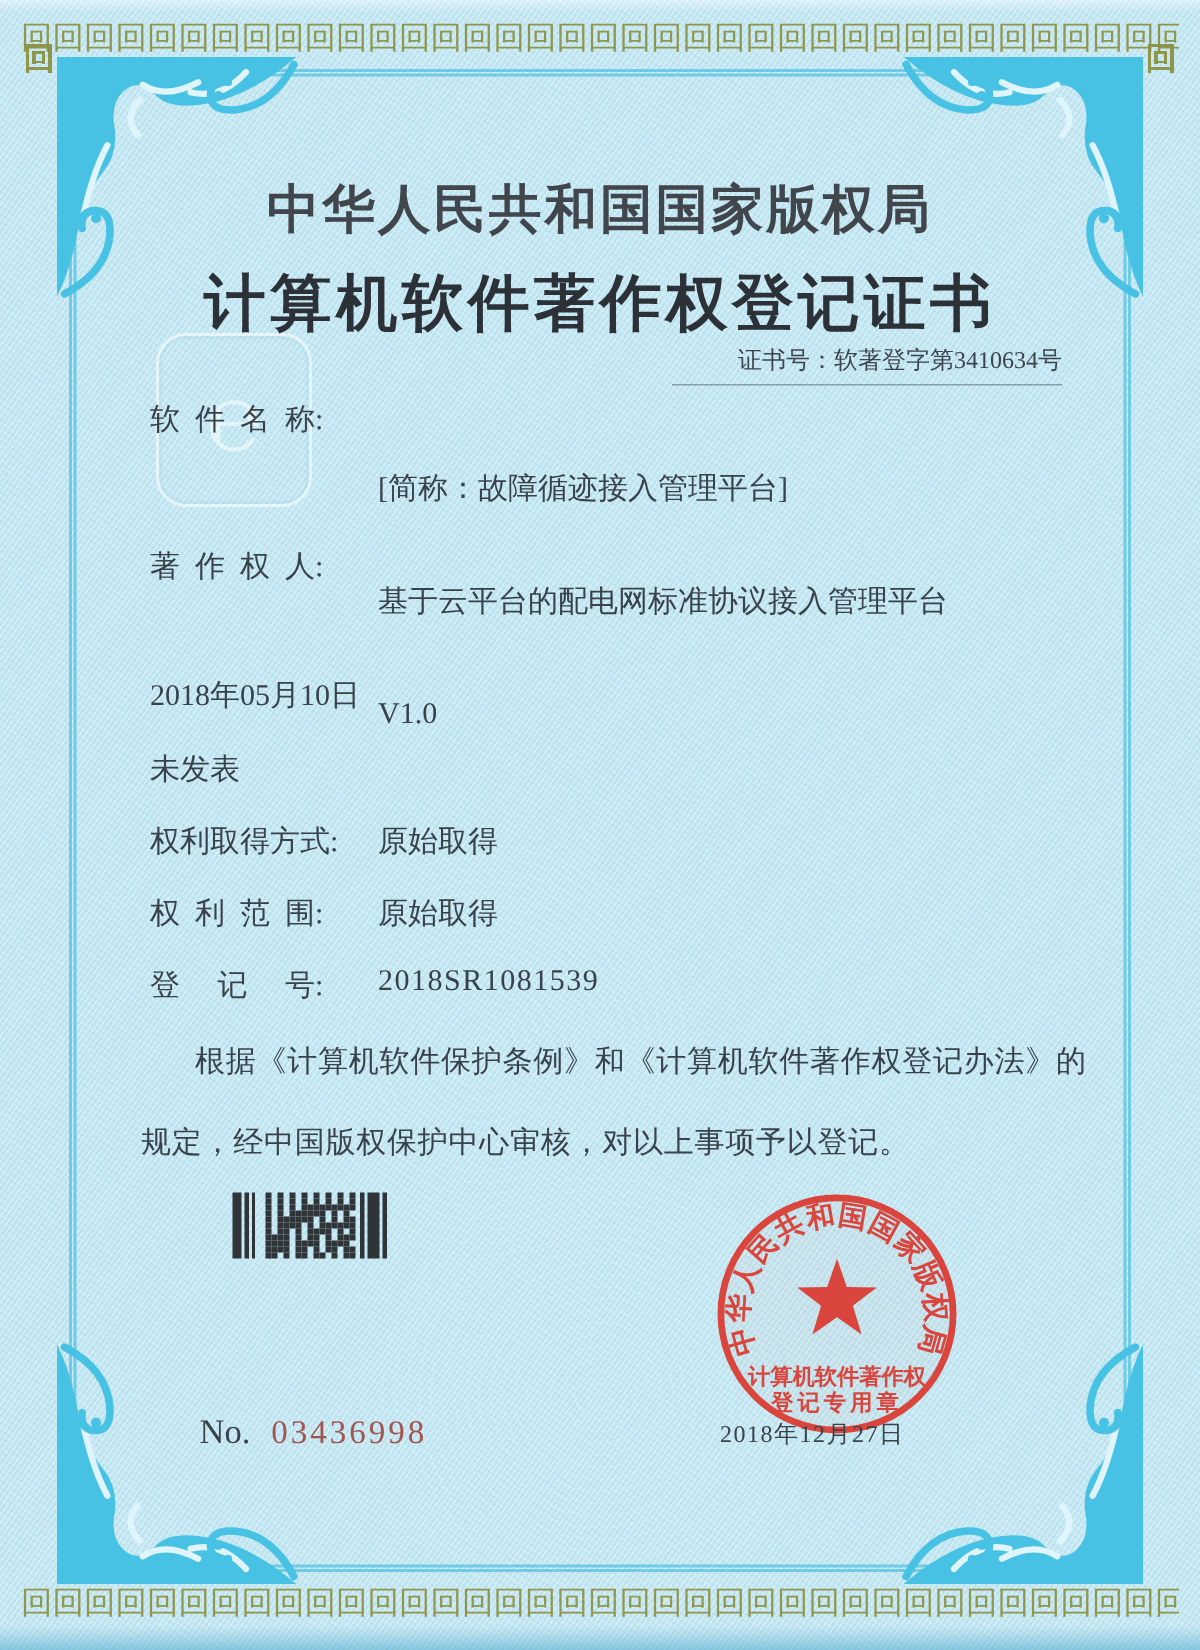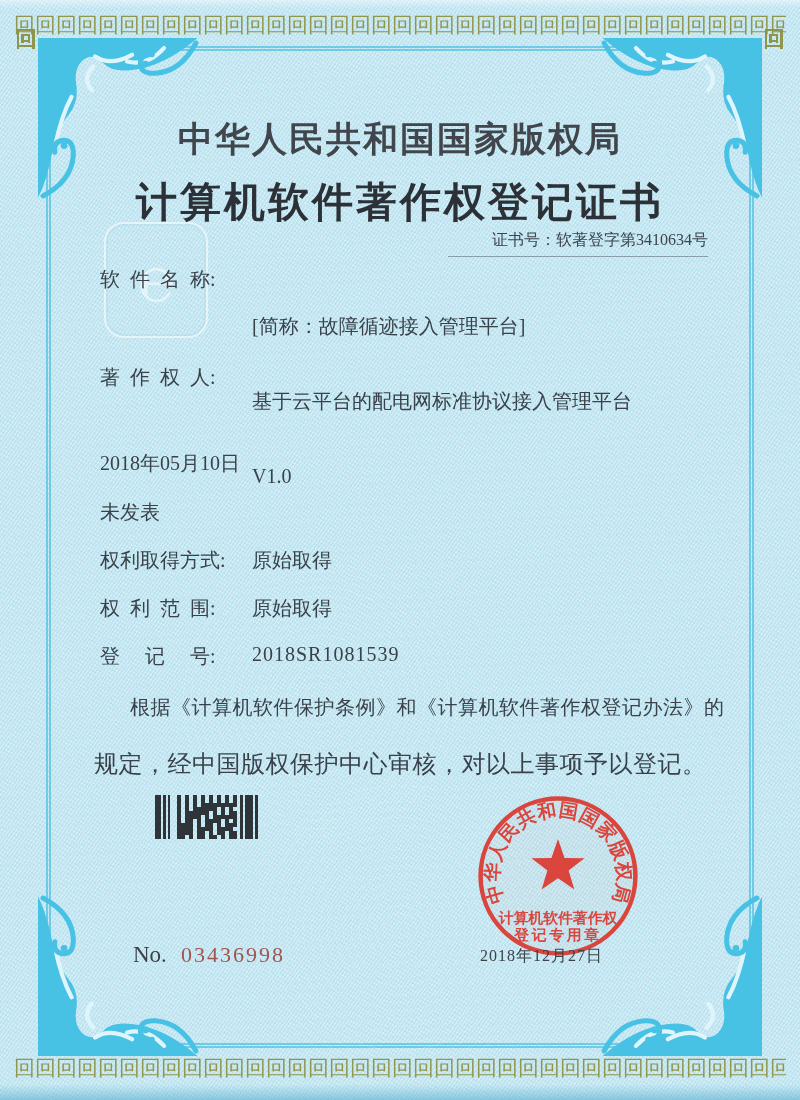--- a/index.html
+++ b/index.html
@@ -54,21 +54,21 @@
   .r-name{top:266px;justify-content:space-between;}
   .r-owner{top:364px;}
   .r-dev{top:450px;}
   .r-pub{top:499px;}
   .r-acq{top:547px;}
   .r-scope{top:595px;}
   .r-reg{top:643px;}
   .r-reg .value{letter-spacing:1px;}
   
   .stmt1{position:absolute;left:130px;top:694px;font-size:20px;color:#39424b;letter-spacing:.5px;}
-  .stmt2{position:absolute;left:94px;top:748px;font-size:24px;color:#39424b;letter-spacing:.5px;}
+  .stmt2{position:absolute;left:94px;top:748px;font-size:20px;color:#39424b;letter-spacing:.5px;}
   
   .barcode{position:absolute;left:155px;top:795px;height:44px;display:flex;align-items:stretch;}
   .barcode .bar{background:#2e3438;}
   .barcode .gap{background:transparent;}
   .bc-noise{width:64px;height:44px;display:flex;flex-wrap:wrap;align-content:flex-start;}
   .bc-noise i{display:block;width:4px;height:4px;background:#2e3438;}
   
   .stamp{position:absolute;left:468px;top:786px;width:180px;height:180px;opacity:.92;}
   
   .date{position:absolute;left:480px;top:946px;font-size:16px;color:#3a424a;letter-spacing:1px;z-index:5;}

